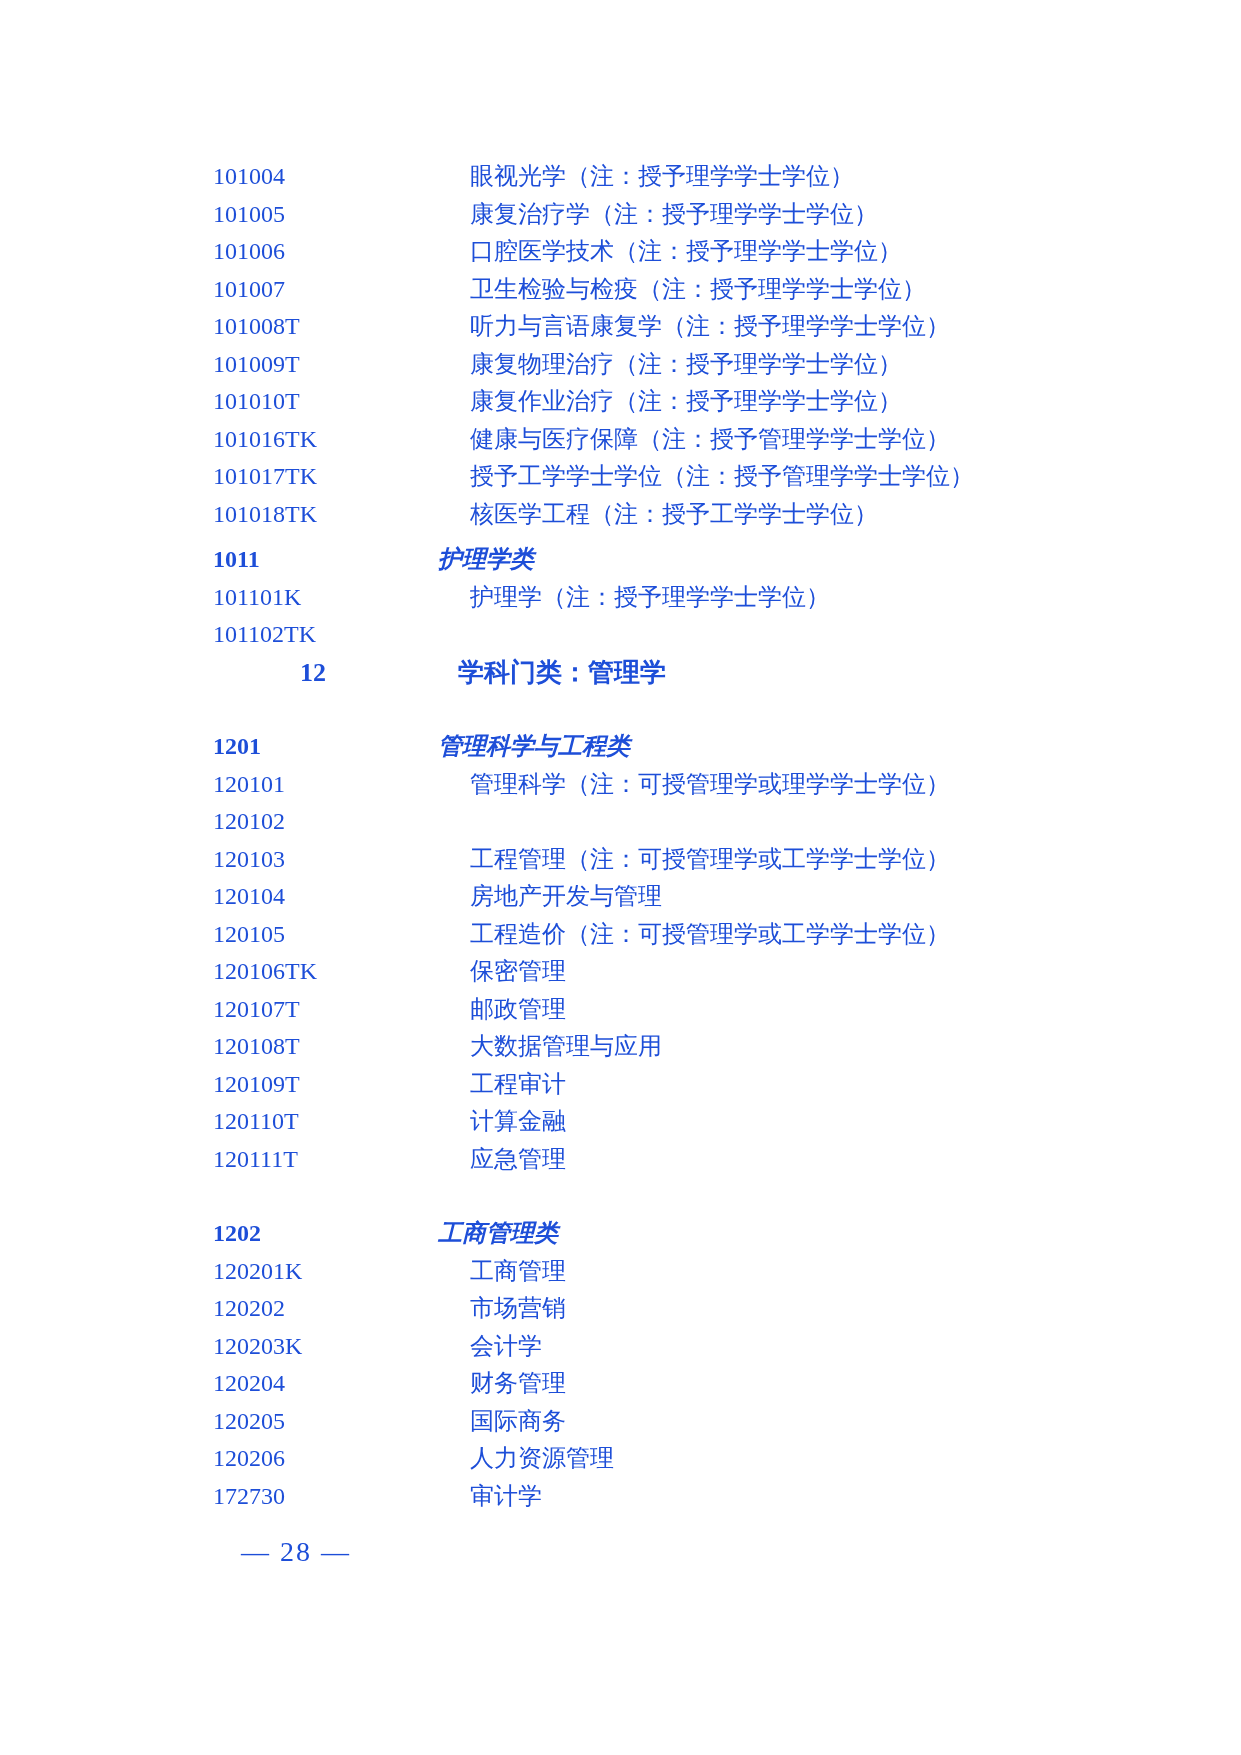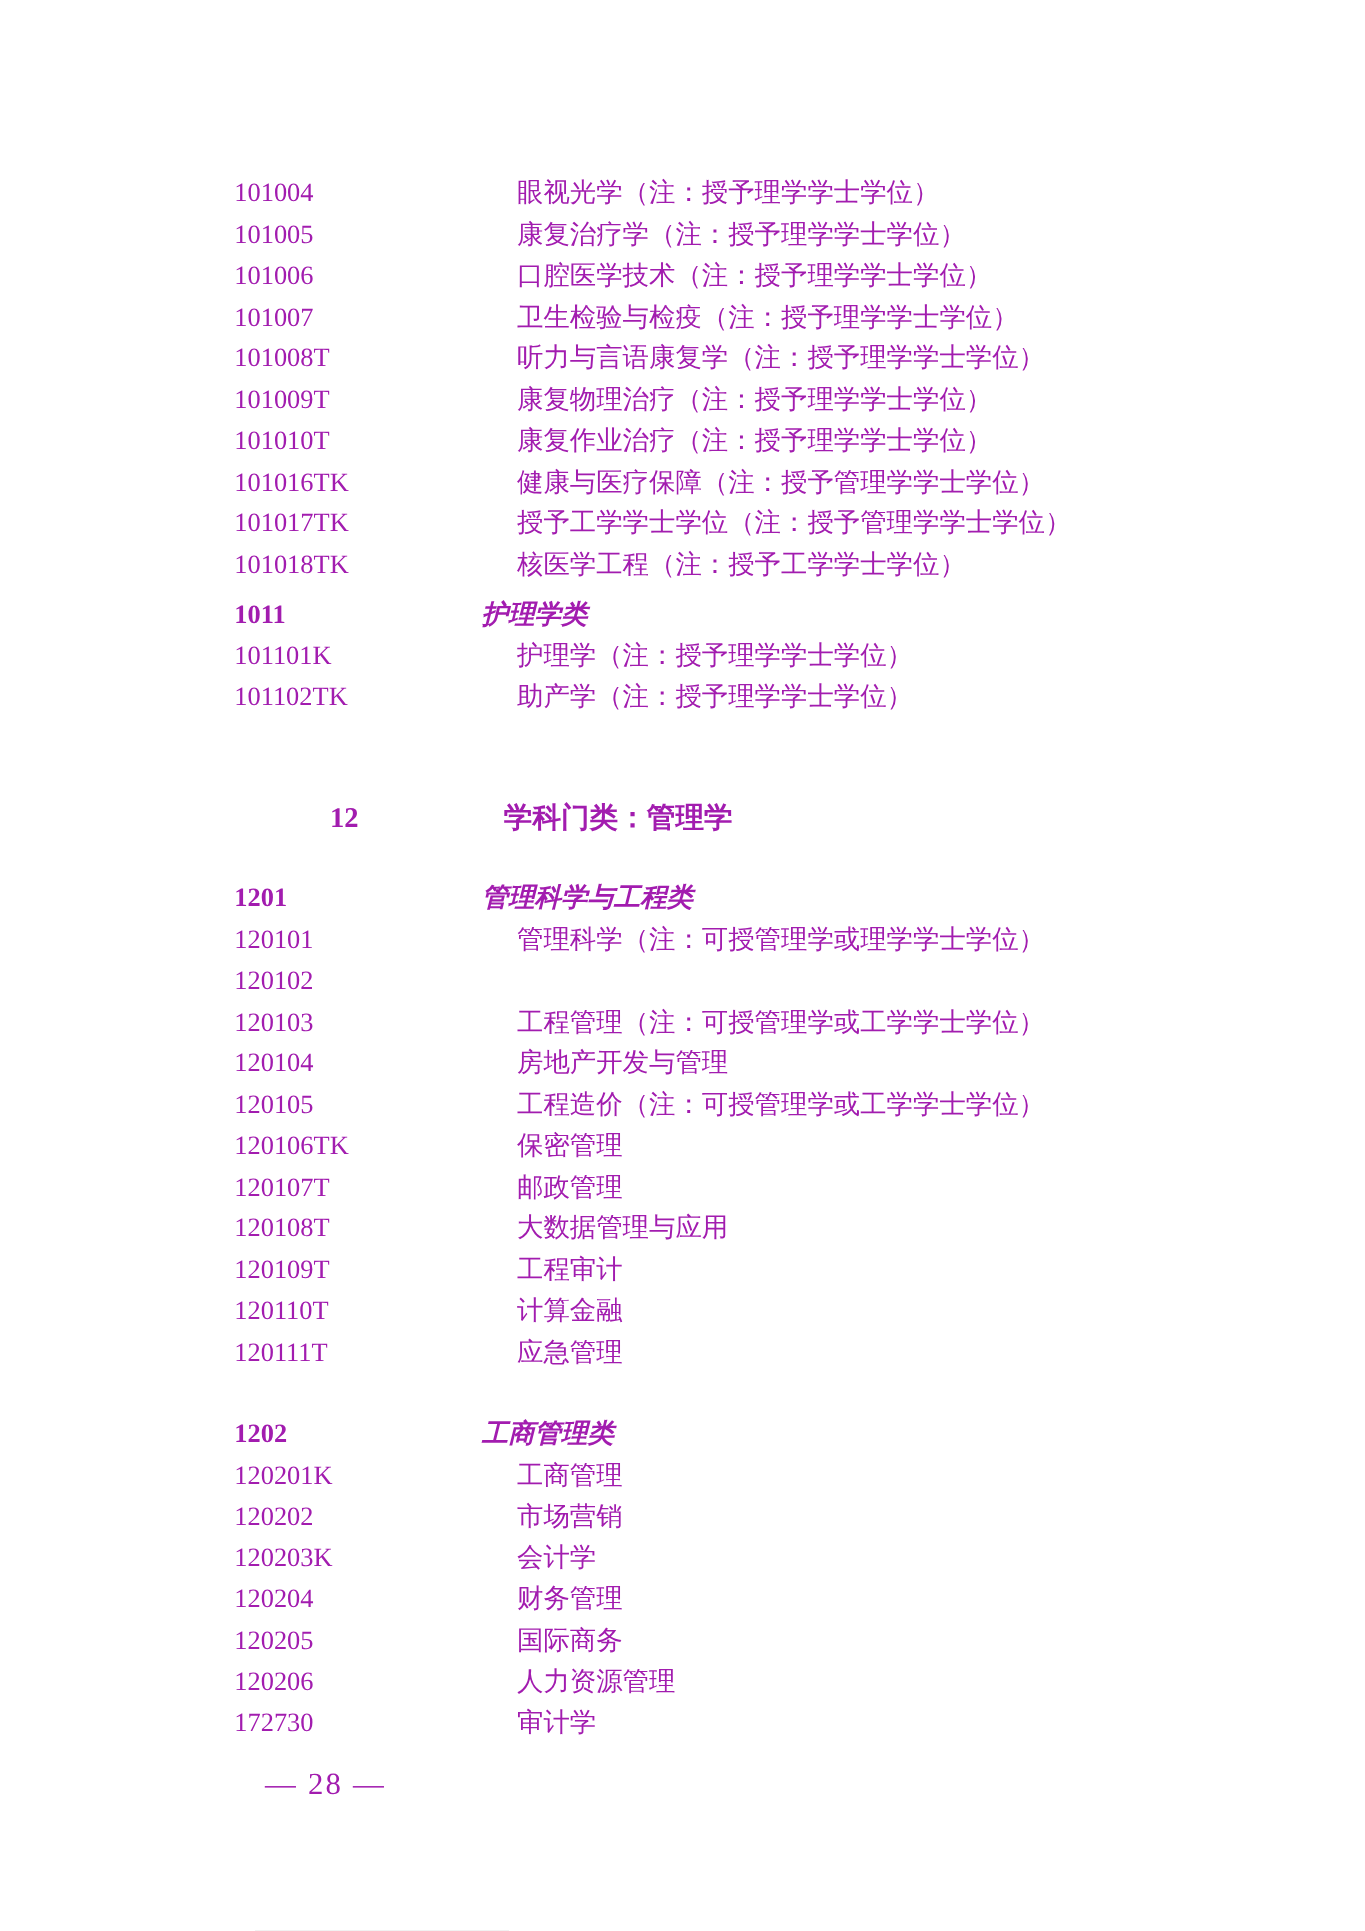--- a/index.html
+++ b/index.html
@@ -7,21 +7,21 @@
     padding: 0;
     background: #e8e8e8;
   }
   .page {
     position: relative;
     width: 1241px;
     height: 1755px;
     margin: 0 auto;
     background: #ffffff;
     font-family: "Liberation Serif", "DejaVu Serif", serif;
-    color: #a21caf;
+    color: #1d4ed8;
     overflow: hidden;
   }
   .doc-body {
     padding-top: 158px;
   }
   .row {
     position: relative;
     height: 37.5px;
     line-height: 37.5px;
     font-size: 24px;
@@ -50,21 +50,21 @@
     font-weight: bold;
   }
   .row.section-header .code {
     left: 300px;
   }
   .row.section-header .name {
     left: 458px;
   }
   
   .block-1 { margin-top: 8px; }
-  .block-2 { margin-top: 71px; }
+  .block-2 { }
   .block-3 { margin-top: 37px; }
   .block-4 { margin-top: 37px; }
   .footer-row {
     position: relative;
     margin-top: 18px;
     height: 37.5px;
     line-height: 37.5px;
     font-size: 28px;
   }
   .footer-row .page-num {
@@ -125,21 +125,20 @@
         <div class="row category">
           <span class="code">1011</span>
           <span class="name">护理学类</span>
         </div>
         <div class="row entry">
           <span class="code">101101K</span>
           <span class="name">护理学（注：授予理学学士学位）</span>
         </div>
         <div class="row entry">
           <span class="code">101102TK</span>
-          <span class="name">助产学（注：授予理学学士学位）</span>
         </div>
       </div>
       <div class="block block-2">
         <div class="row section-header">
           <span class="code">12</span>
           <span class="name">学科门类：管理学</span>
         </div>
       </div>
       <div class="block block-3">
         <div class="row category">

